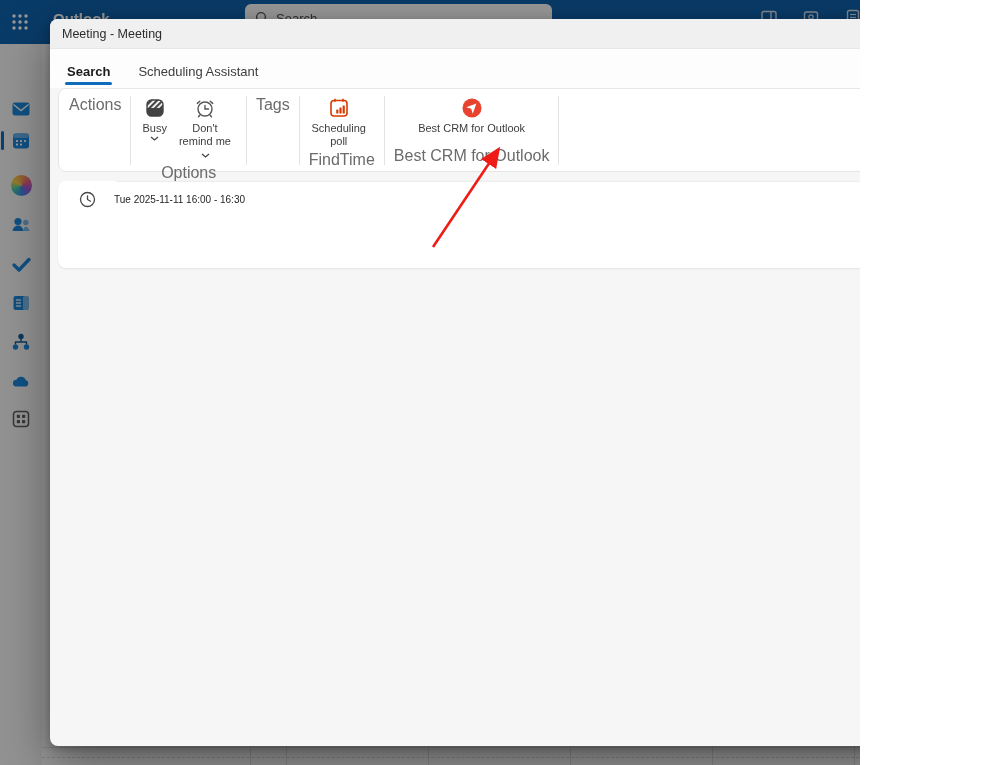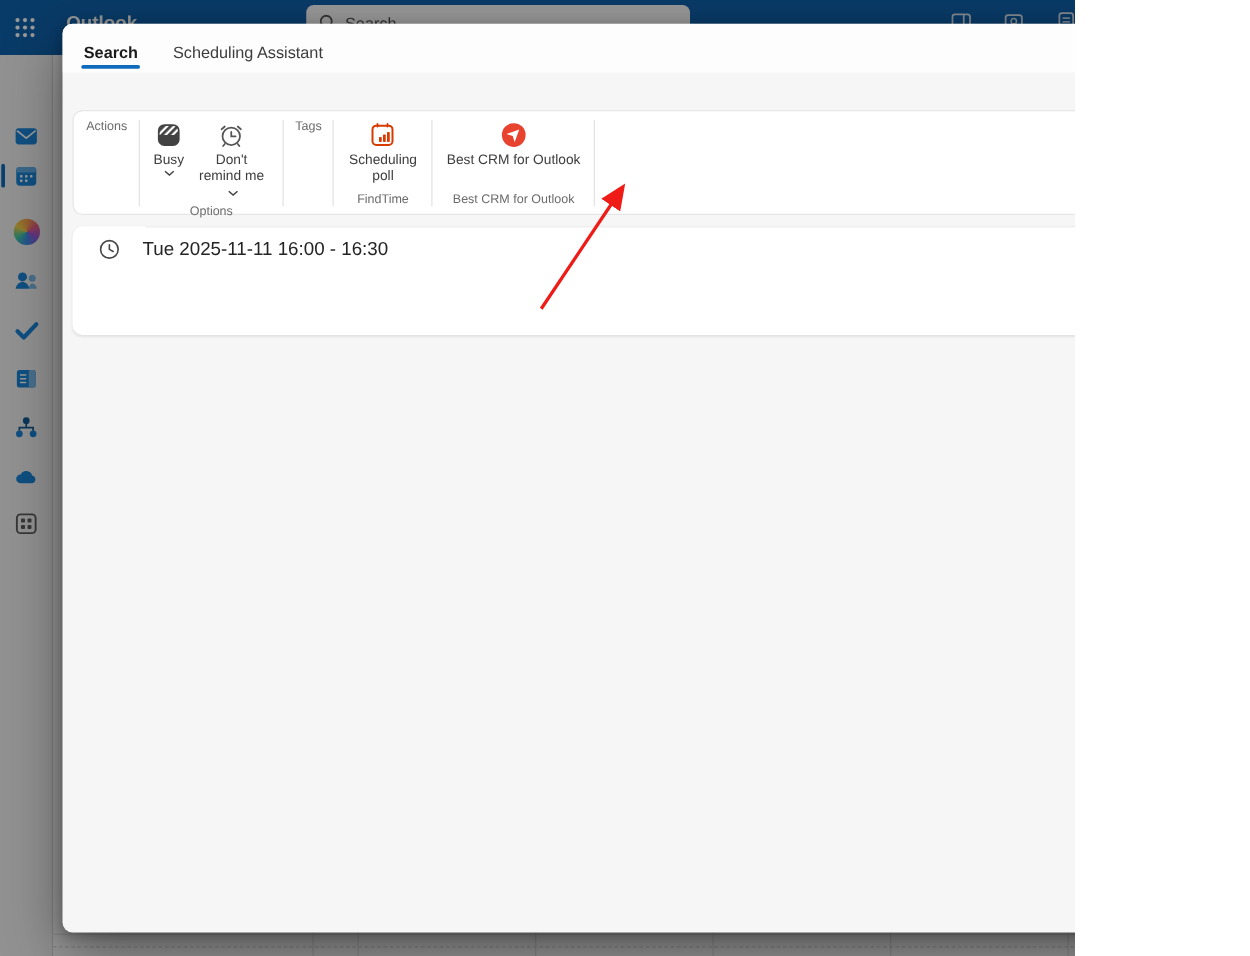--- a/index.html
+++ b/index.html
@@ -45,31 +45,31 @@
   .tab.active::after { content:""; position:absolute; left:0; right:0; bottom:3px; height:3px; border-radius:2px; background:#0f6cbd; }
 
   .ribbon-card { position:absolute; left:8px; top:69px; width:878px; height:84px; background:#fff; border:1px solid #e6e6e6; border-radius:8px; display:flex; align-items:stretch; padding:5px 8px 2px; }
   .rgroup { display:flex; flex-direction:column; }
   .rbuttons { flex:1; display:flex; align-items:flex-start; }
   .rbtn { display:flex; flex-direction:column; align-items:center; padding:1px 4px; cursor:pointer; border-radius:4px; }
   .rbtn .ric { height:26px; display:flex; align-items:center; }
   .rlbl { font-size:11px; color:#3d3d3d; text-align:center; line-height:13px; margin-top:1px; }
   .chev-below { margin-top:1px; }
   .chev-inline { display:inline-block; margin-left:2px; }
-  .gname { font-size:10px; color:#6b6b6b; text-align:center; padding:2px 2px 4px; white-space:nowrap; }
+  .gname { font-size:16px; color:#6b6b6b; text-align:center; padding:2px 2px 4px; white-space:nowrap; }
   .rsep { width:1px; background:#e3e3e3; margin:2px 7px 4px; }
   .collapse-chev { position:absolute; right:14px; bottom:7px; cursor:pointer; }
 
   .event-card { position:absolute; left:8px; top:162px; width:878px; height:87px; background:#fff; border-radius:8px; box-shadow:0 1px 2px rgba(0,0,0,.08); }
   .ev-row1 { display:flex; align-items:center; padding:9px 12px 7px; }
   .ev-iconbox { width:34px; height:34px; border:1px solid #8f8f8f; border-radius:3px; display:flex; align-items:center; justify-content:center; }
   .ev-title { margin-left:14px; font-size:20px; font-weight:700; color:#252525; }
   .ev-div { height:1px; background:#ededed; margin-left:58px; }
   .ev-row2 { display:flex; align-items:center; padding:9px 12px 0 21px; }
-  .ev-dt { margin-left:18px; font-size:15px; color:#242424; }
+  .ev-dt { margin-left:18px; font-size:10px; color:#242424; }
 
   .arrow-layer { position:absolute; inset:0; z-index:30; pointer-events:none; }
 </style>
 </head>
 <body>
 
 <div class="screen">
 
   <div class="topbar">
     <div class="waffle">
@@ -247,20 +247,36 @@
         <polyline points="1,1 5,5 9,1" fill="none" stroke="#444" stroke-width="1.3"></polyline>
       </svg>
   </div>
   <div class="pill-btn">
     <span>e</span>
   </div>
 
   <div class="dim"></div>
 
   <div class="modal">
+    <div class="m-header">
+      <span class="m-title">Meeting - Meeting</span>
+      <span class="m-hicons">
+        <span class="m-hicon">
+          <svg width="15" height="15" viewBox="0 0 15 15">
+              <path d="M6 3.5H4.5A1.8 1.8 0 002.7 5.3v5.4a1.8 1.8 0 001.8 1.8h5.4a1.8 1.8 0 001.8-1.8V9" fill="none" stroke="#454545" stroke-width="1.3"></path>
+              <path d="M8.5 2.5h4v4M12.3 2.7L7.5 7.5" fill="none" stroke="#454545" stroke-width="1.3"></path>
+            </svg>
+        </span>
+        <span class="m-hicon">
+          <svg width="13" height="13" viewBox="0 0 13 13">
+              <path d="M1.5 1.5l10 10M11.5 1.5l-10 10" stroke="#454545" stroke-width="1.3" stroke-linecap="round"></path>
+            </svg>
+        </span>
+      </span>
+    </div>
 
     <div class="tabstrip">
       <span class="tab active">Search</span>
       <span class="tab">Scheduling Assistant</span>
     </div>
 
     <div class="ribbon-card">
       <svg width="0" height="0" style="position:absolute">
           <defs>
             <pattern id="hatch" width="4" height="4" patternUnits="userSpaceOnUse" patternTransform="rotate(45)">

